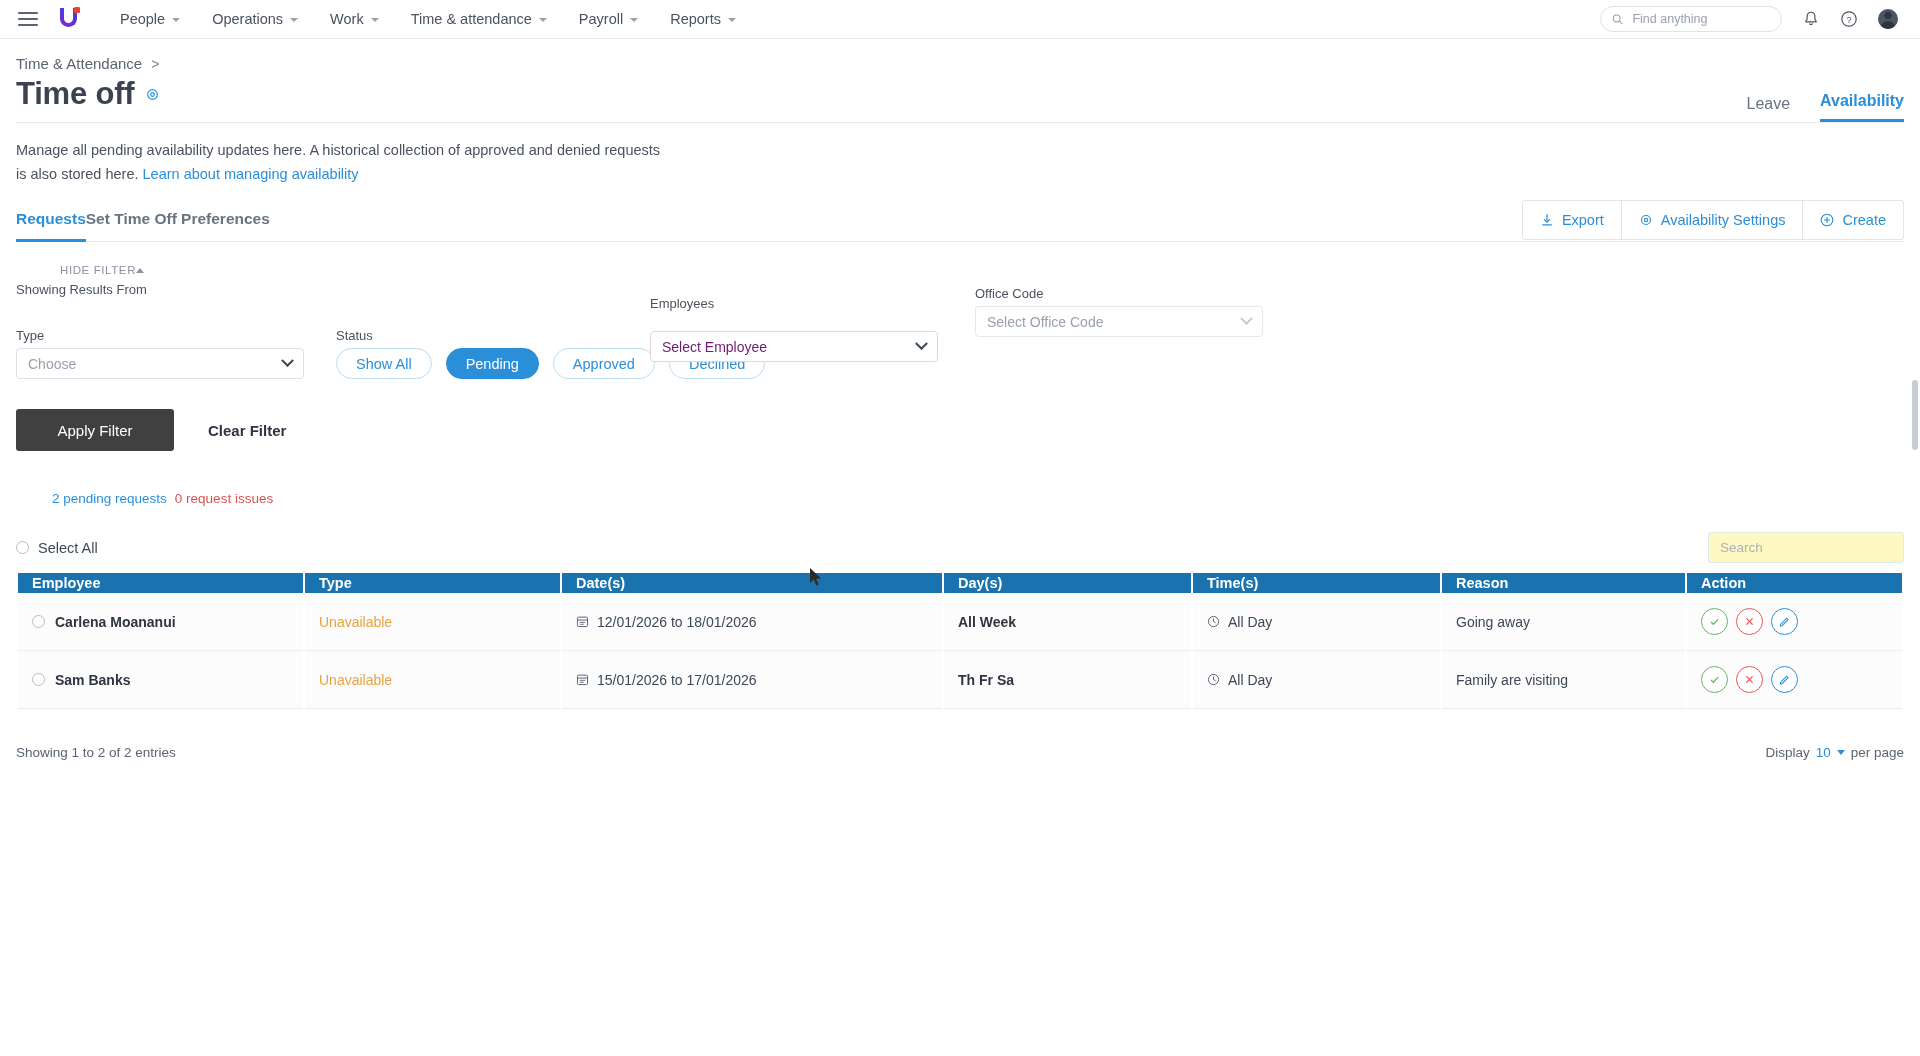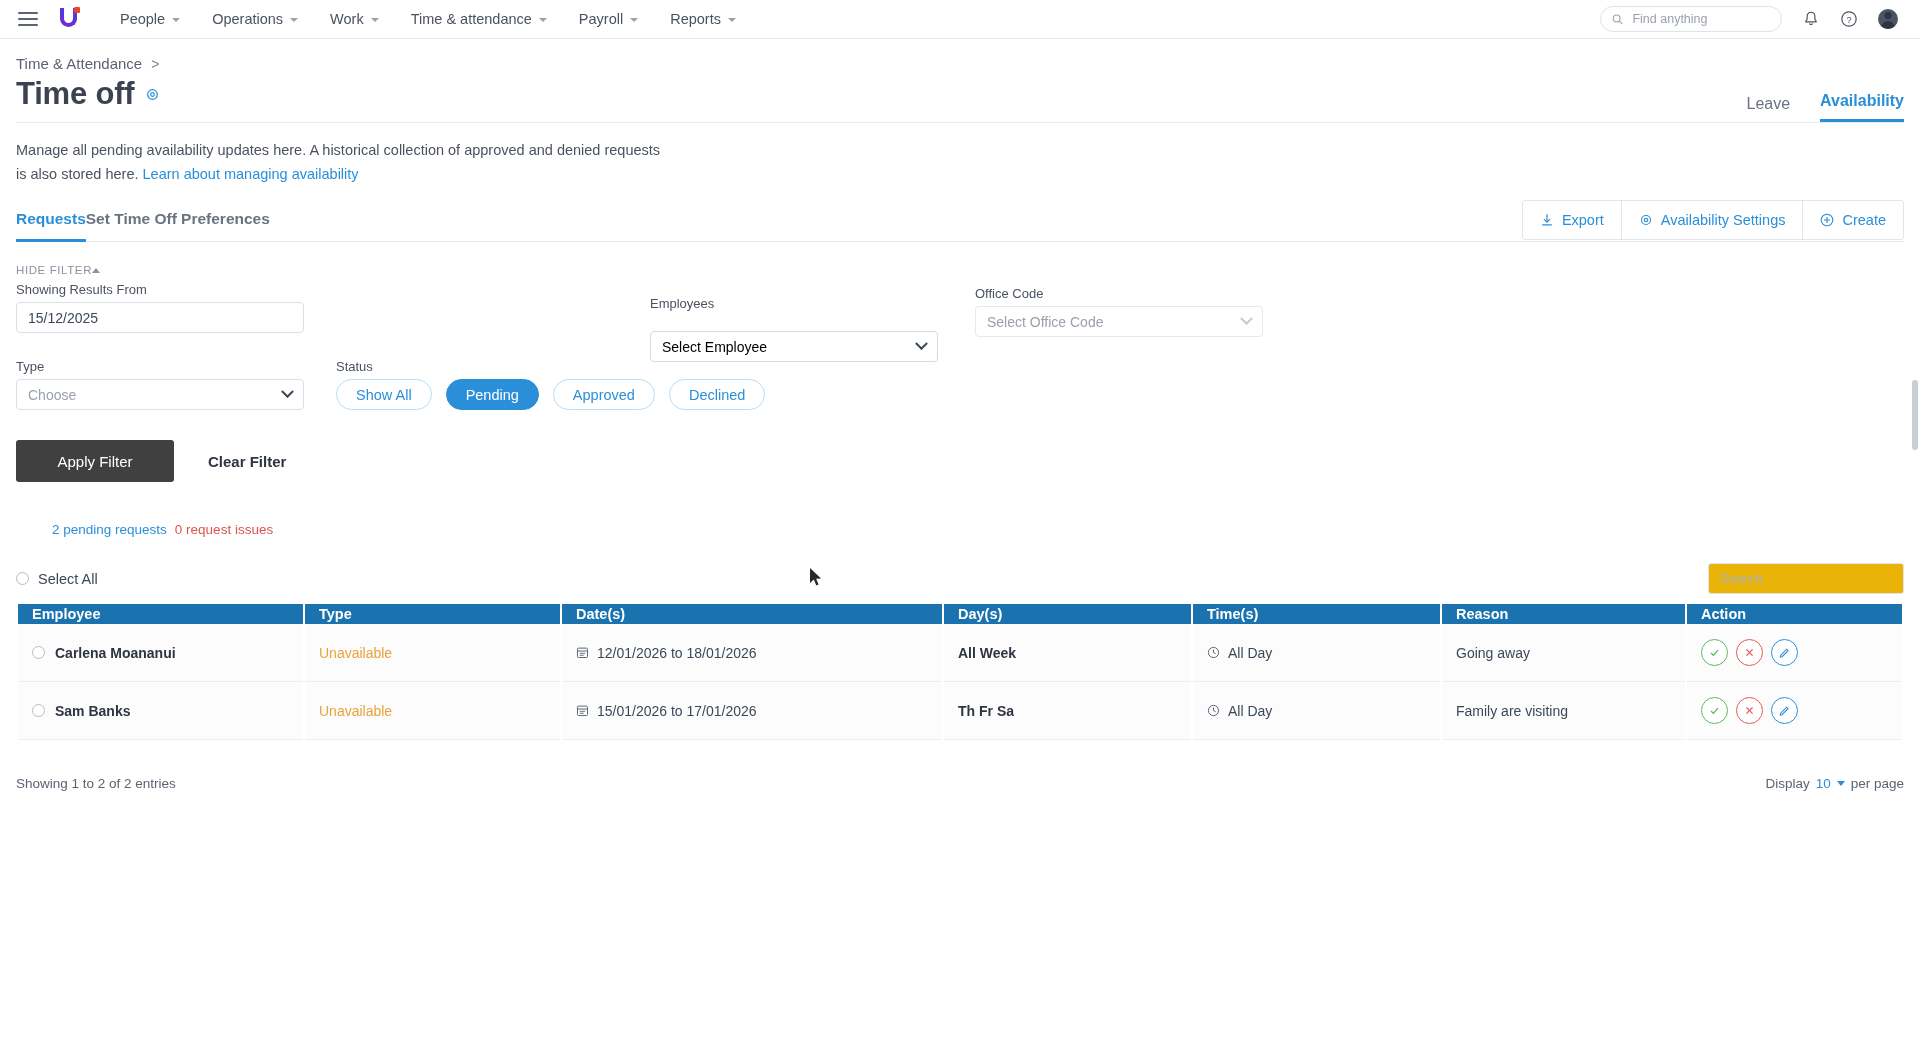--- a/index.html
+++ b/index.html
@@ -143,21 +143,21 @@
     display: flex; align-items: center; gap: 8px;
     padding: 11px 17px; font-size: 14.5px; color: #2a8fd8;
     cursor: pointer; border-right: 1px solid #e2e5ea; white-space: nowrap;
   }
   .tbtn:last-child { border-right: none; }
 
   
   .hidefilter {
     display: flex; align-items: center; 
     margin-top: 22px; font-size: 11.5px; color: #8b939f;
-    letter-spacing: 0.6px; cursor: pointer;
+    letter-spacing: 0.6px; cursor: pointer; margin-left: 44px;
   }
   .hidefilter .up {
     width: 0; height: 0;
     border-left: 4.5px solid transparent; border-right: 4.5px solid transparent;
     border-bottom: 5px solid #8b939f;
   }
 
   .filter-grid {
     display: grid;
     grid-template-columns: 320px 142px 320px 142px;
@@ -168,21 +168,21 @@
   .finput, .fselect {
     width: 288px; height: 31px;
     border: 1px solid #dcdfe5; border-radius: 4px;
     padding: 0 11px; font-size: 14px; color: #3c4858;
     background: #fff; outline: none;
     font-family: "Liberation Sans", sans-serif;
     display: flex; align-items: center;
   }
   .finput::placeholder { color: #aab0ba; }
   .fselect { justify-content: space-between; cursor: pointer; color: #9aa1ad; }
-  .fselect.strong { border-color: #e3d5d9; color: #000000; margin-top: 20px; }
+  .fselect.strong { border-color: #e3d5d9; color: #701a75; margin-top: 20px; }
   .fselect .dchev {
     width: 9px; height: 9px; border-right: 2px solid #3c4858;
     border-bottom: 2px solid #3c4858; transform: rotate(45deg) translate(-2px,-2px);
   }
   .fselect.muted { border-color: #e6e8ec; }
   .fselect.muted .dchev { border-color: #c7ccd4; }
 
   .row2 { display: flex; gap: 0; margin-top: 26px; align-items: flex-start; }
   .typefld { width: 320px; }
   .statusfld { }
@@ -213,21 +213,21 @@
 
   .selectall-row {
     margin-top: 26px; display: flex; align-items: center; justify-content: space-between;
   }
   .selectall { display: flex; align-items: center; gap: 9px; font-size: 14.5px; color: #3c4858; cursor: pointer; }
   .radio {
     width: 13px; height: 13px; border: 1px solid #b6bcc6; border-radius: 50%; background: #fff;
   }
   .searchbox {
     width: 196px; height: 31px; border: 1px solid #e2e5ea; border-radius: 3px;
-    padding: 0 11px; font-size: 13.5px; color: #3c4858; outline: none; background: #eab308;
+    padding: 0 11px; font-size: 13.5px; color: #3c4858; outline: none; background: #fef9c3;
     font-family: "Liberation Sans", sans-serif;
   }
   .searchbox::placeholder { color: #aab0ba; }
 
   
   table.data { width: 100%; border-collapse: separate; border-spacing: 2px 0; margin-top: 10px; }
   table.data thead th {
     background: #1a73ae; color: #fff; text-align: left;
     font-size: 14.5px; font-weight: bold; padding: 2px 14px;
     border: none;
@@ -404,21 +404,20 @@
   </div>
 
   <div class="hidefilter">
     <span>HIDE FILTER</span>
     <i class="up"></i>
   </div>
 
   <div class="filter-grid">
     <div class="fld">
       <label class="flabel">Showing Results From</label>
-      <input class="finput" value="15/12/2025" style="">
     </div>
     <div></div>
     <div></div>
   </div>
 
   <div style="position:absolute; left:650px; top:296px;">
     <label class="flabel">Employees</label>
     <div class="fselect strong">
       <span>Select Employee</span>
       <i class="dchev"></i>

